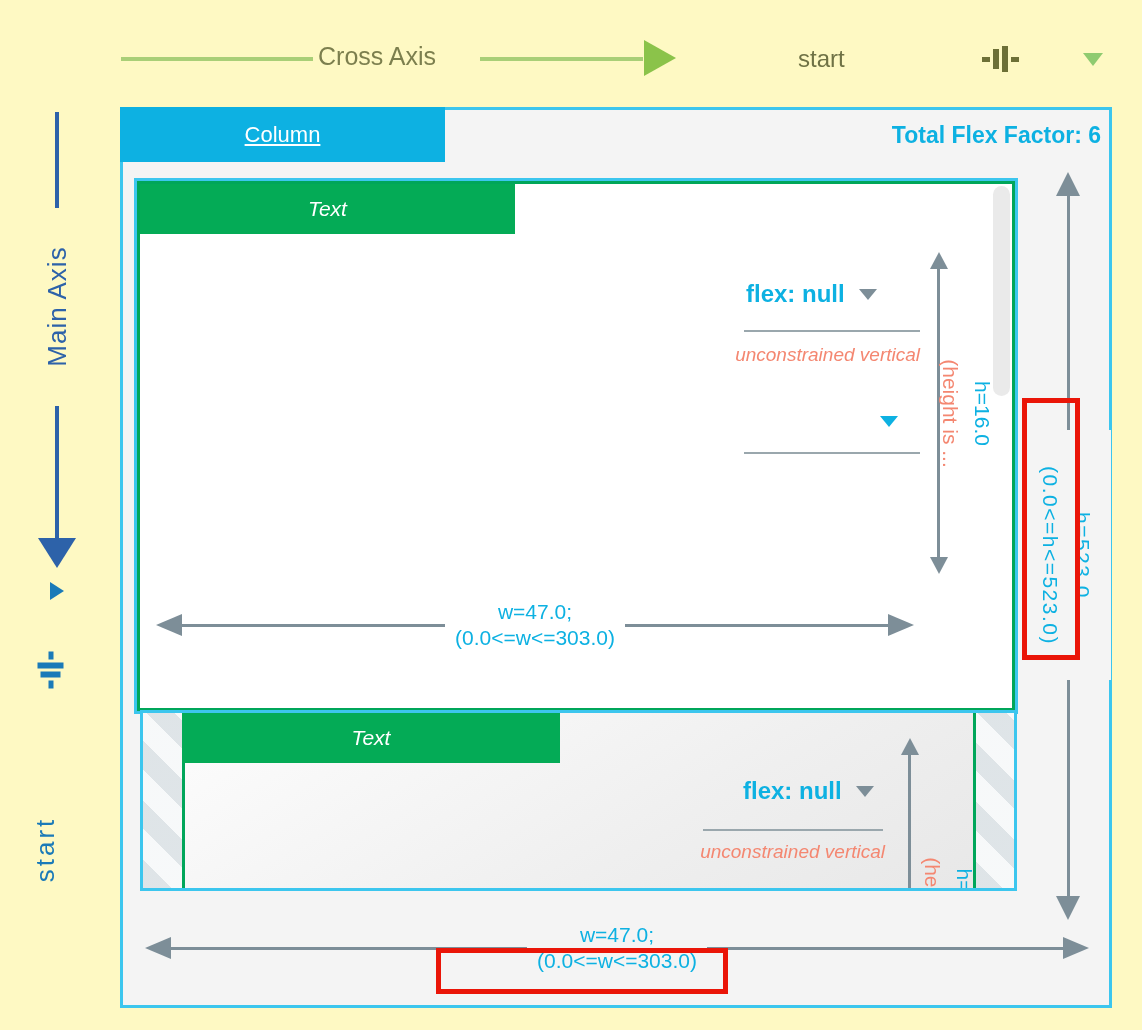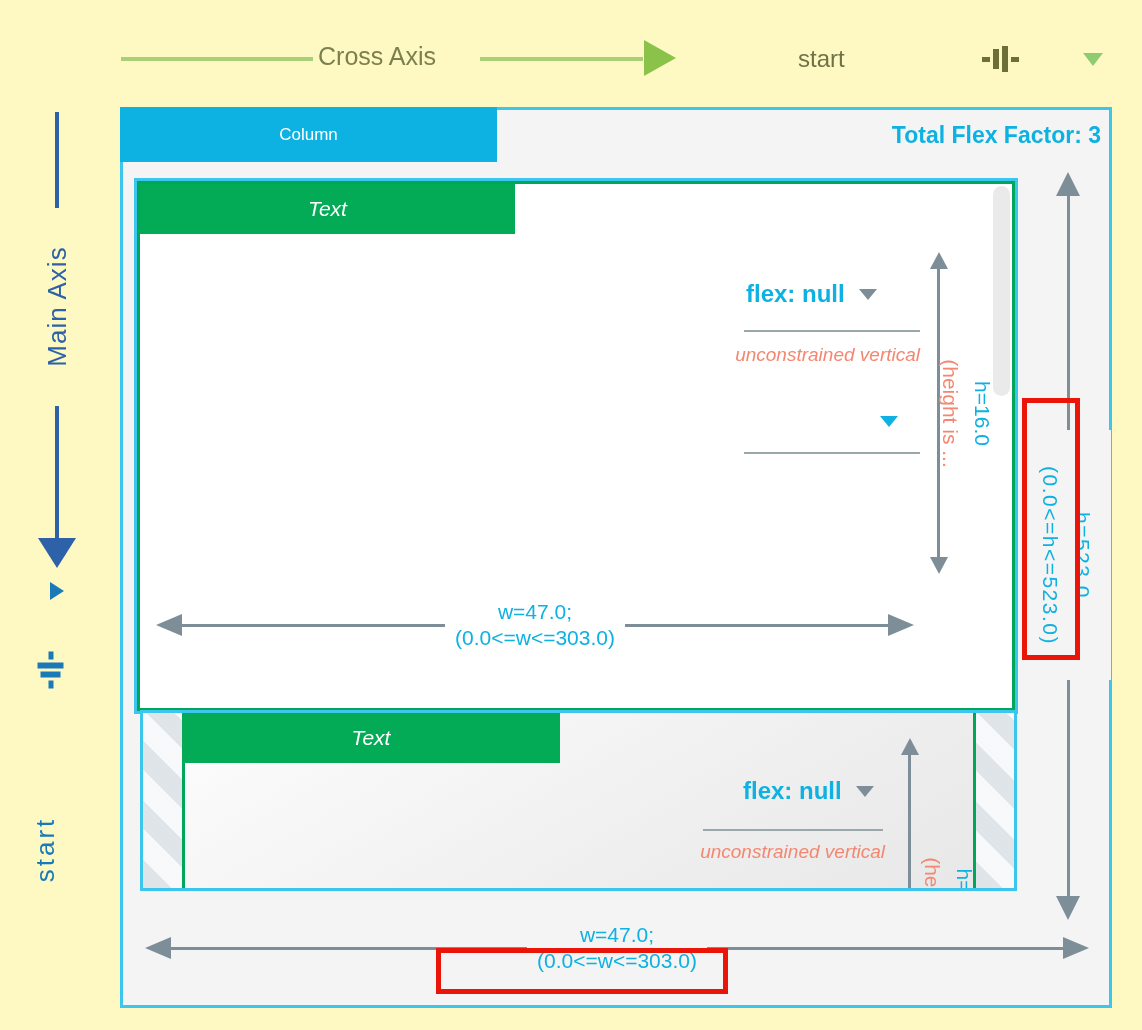--- a/index.html
+++ b/index.html
@@ -37,21 +37,21 @@
   .rot-ccw { transform:rotate(-90deg); white-space:nowrap; }
   .vwrap { display:flex; align-items:center; justify-content:center; }
   .main-label span { font-size:26px; color:var(--axis-blue); letter-spacing:1px; }
   .start-label span { font-size:26px; color:var(--blue); letter-spacing:3px; }
   .tri-down-blue { border-top:30px solid var(--axis-blue); border-left:19px solid transparent; border-right:19px solid transparent; }
   .tri-right-blue { border-left:14px solid var(--blue); border-top:9px solid transparent; border-bottom:9px solid transparent; }
 
   
   .container { left:120px; top:107px; width:992px; height:901px; background:var(--panel); border:3px solid var(--cyan-border); }
   .widget-tab { display:flex; align-items:center; justify-content:center; color:#fff; }
-  .column-tab { left:-3px; top:-3px; width:377px; height:55px; background:var(--cyan); font-size:17px; }
+  .column-tab { left:-3px; top:-3px; width:325px; height:55px; background:var(--cyan); font-size:22px;text-decoration:underline; }
   .total-flex { right:8px; top:12px; font-size:23px; font-weight:bold; color:var(--cyan); }
 
   
   .card1 { left:14px; top:71px; width:878px; height:530px; background:#fff; border:3px solid var(--green-border); box-shadow:0 0 0 3px var(--cyan-border); }
   .text-tab { background:var(--green); font-size:21px;font-style:italic; }
   .card1 .text-tab { left:0; top:0; width:375px; height:50px; }
   .scroll-thumb { right:2px; top:2px; width:17px; height:210px; background:#eaeaea; border-radius:9px; }
 
   .flex-control { display:flex; align-items:center; gap:14px; }
   .flex-value { font-size:24px; font-weight:bold; color:var(--cyan); }
@@ -129,21 +129,21 @@
   </div>
   <div class="abs vwrap start-label" style="left:20px;top:793px;width:52px;height:112px;">
     <span class="rot-ccw">start</span>
   </div>
 
   <div class="abs container">
 
     <div class="abs widget-tab column-tab">
       <span>Column</span>
     </div>
-    <div class="abs total-flex">Total Flex Factor: 3</div>
+    <div class="abs total-flex">Total Flex Factor: 6</div>
 
     <div class="abs card1">
       <div class="abs scroll-thumb"></div>
 
       <div class="abs widget-tab text-tab">
         <span>Text</span>
       </div>
 
       <div class="abs flex-control" style="left:606px;top:96px;">
         <span class="flex-value">flex: null</span>

